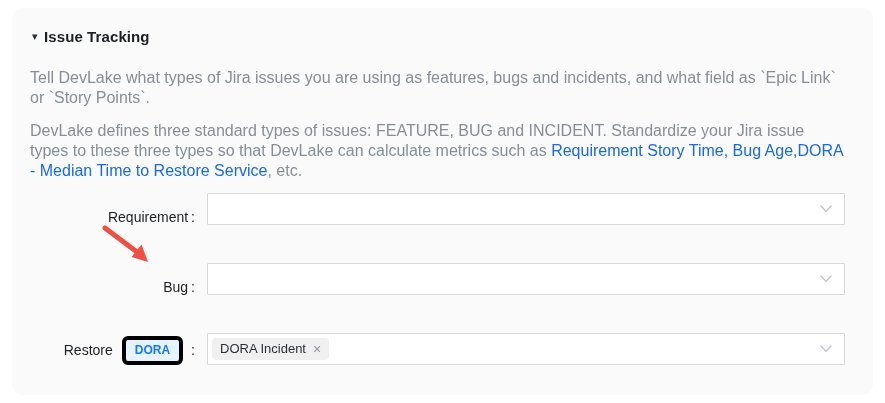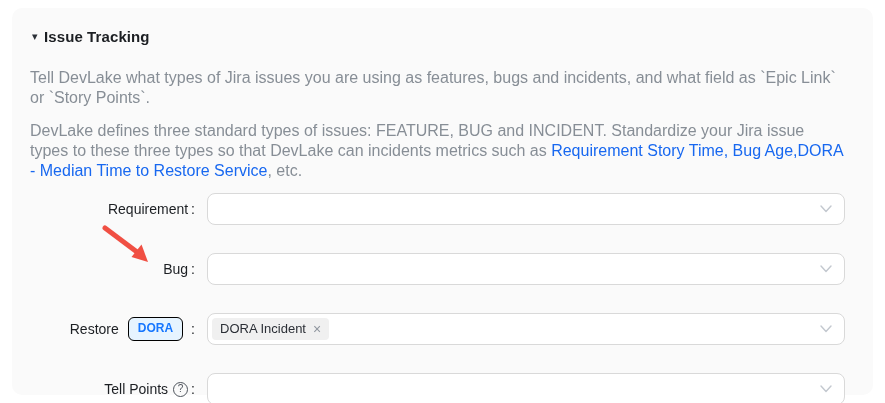--- a/index.html
+++ b/index.html
@@ -48,38 +48,38 @@
   .desc-2 { margin-top: 13px; }
   .desc a {
     color: #1868f0;
     text-decoration: none;
     cursor: pointer;
   }
   
   .form { margin-top: 12px; }
   .form-row {
     display: flex;
-    align-items: center;
+    align-items: flex-end;
     height: 32px;
-    margin-bottom: 28px;
+    margin-bottom: 38px;
   }
   .label-cell {
     width: 165px;
     display: flex;
     justify-content: flex-end;
     align-items: center;
     font-size: 14px;
     color: #1c1f23;
     white-space: nowrap;
   }
   .colon { margin-left: 3px; }
   .badge {
     margin-left: 9px;
     background: #e6f4ff;
-    border: 1px solid #000000;
+    border: 4px solid #000000;
     color: #1677ff;
     font-size: 12px;
     font-weight: 600;
     padding: 3px 9px 4px 9px;
     border-radius: 6px;
     line-height: 1.2;
   }
   .badge + .colon { margin-left: 8px; }
   .help-icon {
     width: 15px; height: 15px;
@@ -92,21 +92,21 @@
     color: #4e545c;
     margin-left: 5px;
     line-height: 1;
   }
   .select {
     margin-left: 12px;
     width: 638px;
     height: 32px;
     background: #ffffff;
     border: 1px solid #d9d9d9;
-    border-radius: 8px;
+    border-radius: 1px;
     position: relative;
     display: flex;
     align-items: center;
     padding: 0 32px 0 4px;
     cursor: pointer;
   }
   .chevron {
     position: absolute;
     right: 12px; top: 50%;
     transform: translateY(-50%);
@@ -142,21 +142,21 @@
 <div class="card">
 
   <div class="section-header">
     <span class="caret">▾</span>
     <span class="section-title">Issue Tracking</span>
   </div>
 
   <div class="desc desc-1">Tell DevLake what types of Jira issues you are using as features, bugs and incidents, and what field as `Epic Link` or `Story Points`.</div>
 
   <div class="desc desc-2">
-    <span>DevLake defines three standard types of issues: FEATURE, BUG and INCIDENT. Standardize your Jira issue types to these three types so that DevLake can incidents metrics such as </span><a>Requirement Story Time</a><a>, </a><a>Bug Age</a><a>,</a><a>DORA - Median Time to Restore Service</a><span>, etc.</span>
+    <span>DevLake defines three standard types of issues: FEATURE, BUG and INCIDENT. Standardize your Jira issue types to these three types so that DevLake can calculate metrics such as </span><a>Requirement Story Time</a><a>, </a><a>Bug Age</a><a>,</a><a>DORA - Median Time to Restore Service</a><span>, etc.</span>
   </div>
 
   <div class="form">
 
     <div class="form-row">
       <div class="label-cell">
         <span>Requirement</span>
         <span class="colon">:</span>
       </div>
       <div class="select">

